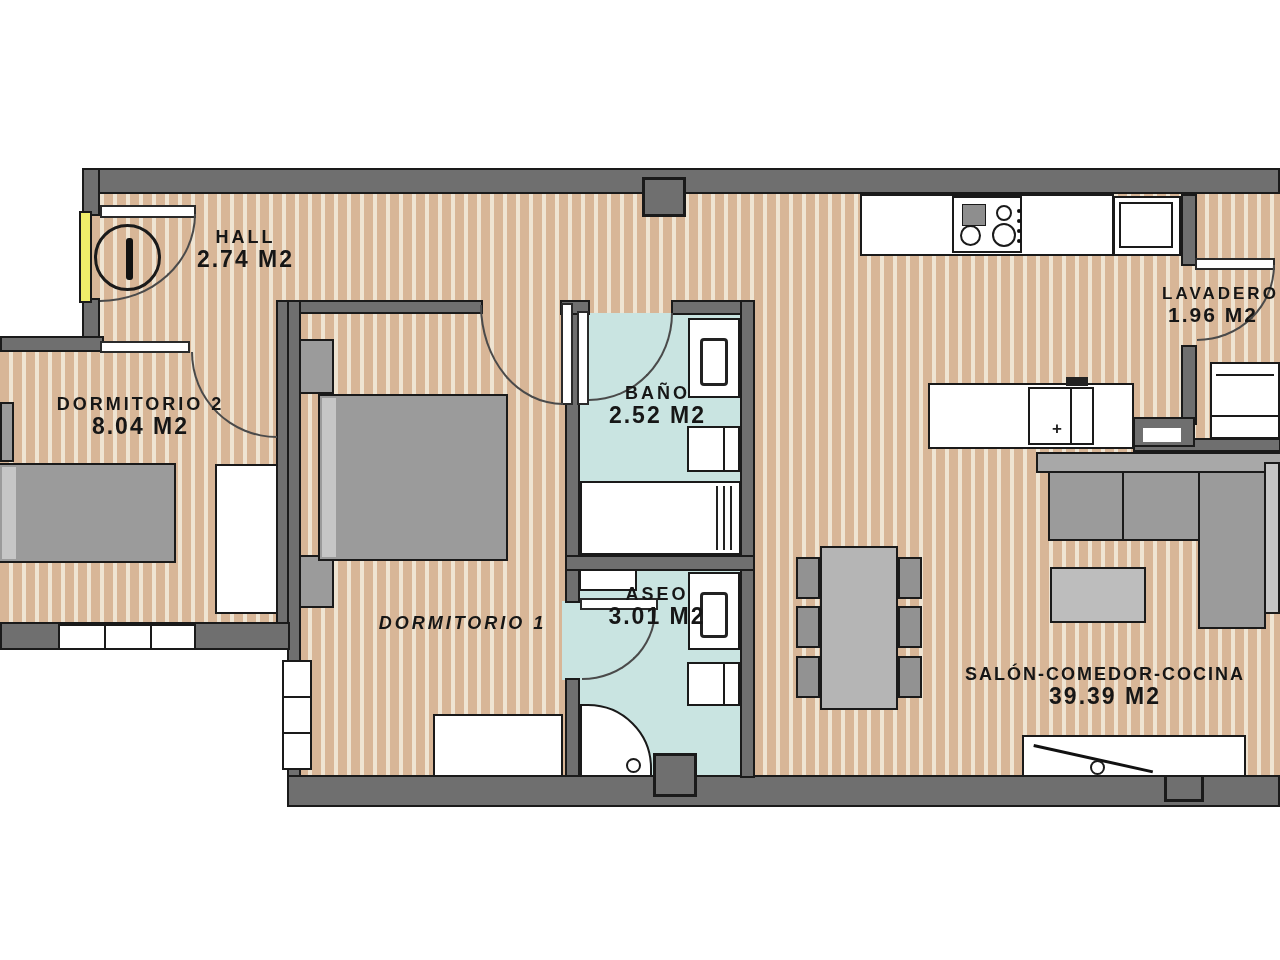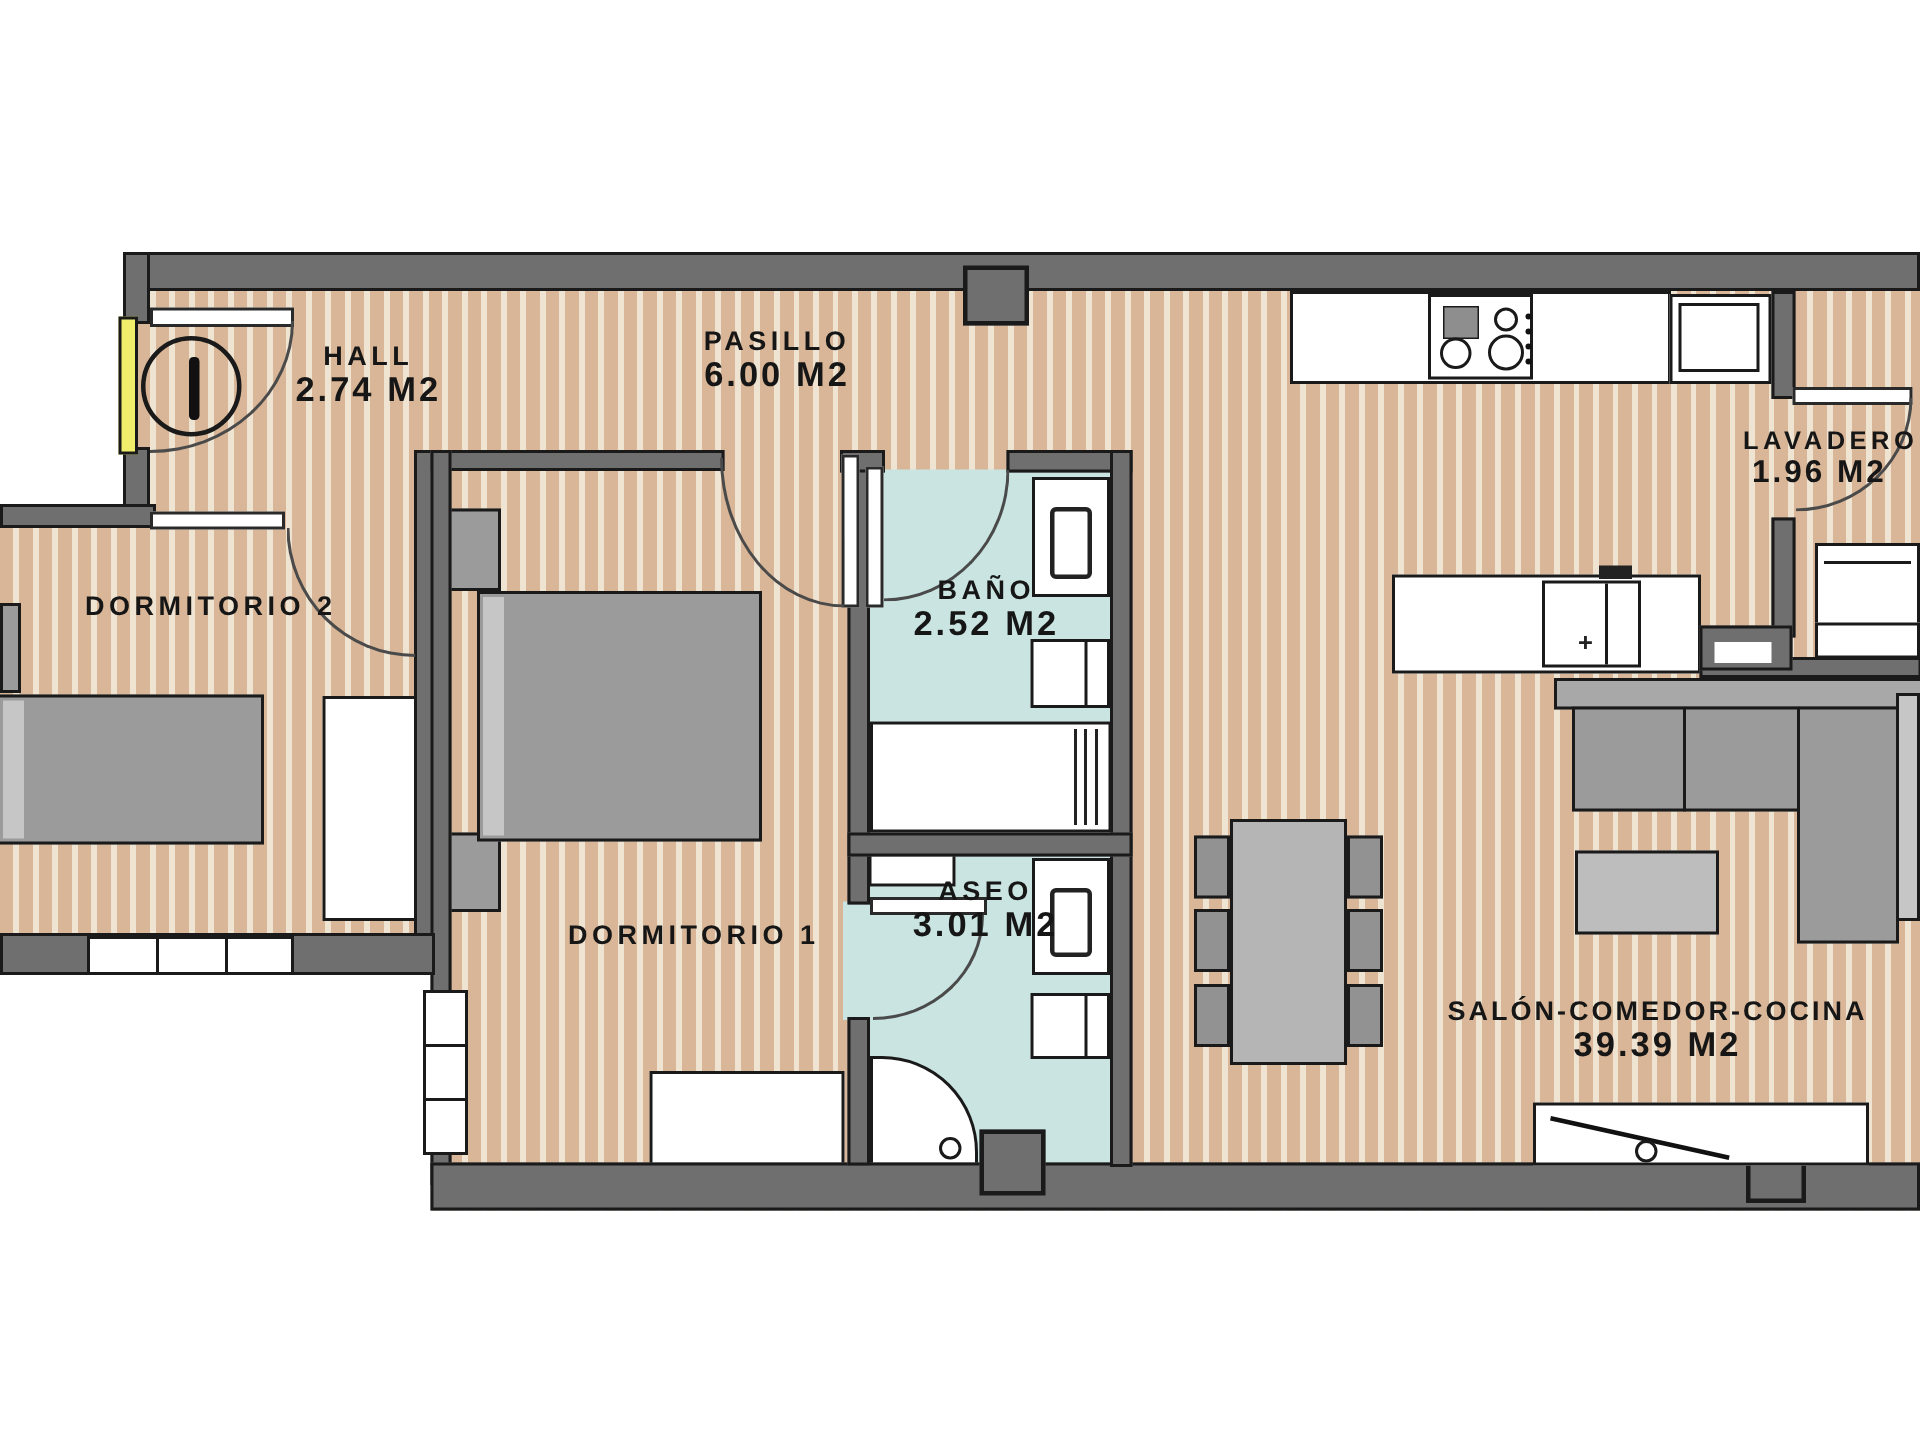--- a/index.html
+++ b/index.html
@@ -165,32 +165,29 @@
   <div class="abs leaf" style="left:580px;top:598px;width:78px;height:12px;"></div>
   <div class="abs arc br" style="left:582px;top:610px;width:74px;height:70px;"></div>
 
   <div class="abs leaf" style="left:1195px;top:258px;width:80px;height:12px;"></div>
   <div class="abs arc br" style="left:1197px;top:265px;width:78px;height:76px;"></div>
 
   <div class="lbl" style="left:158px;top:227px;width:175px;">
     <div class="nm">HALL</div>
     <div class="ar">2.74 M2</div>
   </div>
-  <div class="lbl" style="left:428px;top:217px;width:180px;">
-    <div class="nm">PASILLO</div>
-    <div class="ar">6.00 M2</div>
-  </div>
   <div class="lbl" style="left:18px;top:394px;width:245px;">
     <div class="nm">DORMITORIO 2</div>
+    <div class="ar">8.04 M2</div>
   </div>
   <div class="lbl" style="left:570px;top:383px;width:175px;">
     <div class="nm">BAÑO</div>
     <div class="ar">2.52 M2</div>
   </div>
-  <div class="lbl" style="left:340px;top:613px;width:245px;">
+  <div class="lbl" style="left:340px;top:613px;width:245px;font-style:italic;">
     <div class="nm">DORMITORIO 1</div>
   </div>
   <div class="lbl" style="left:572px;top:584px;width:170px;">
     <div class="nm">ASEO</div>
     <div class="ar">3.01 M2</div>
   </div>
   <div class="lbl" style="left:930px;top:664px;width:350px;">
     <div class="nm" style="letter-spacing:2px;">SALÓN-COMEDOR-COCINA</div>
     <div class="ar">39.39 M2</div>
   </div>

